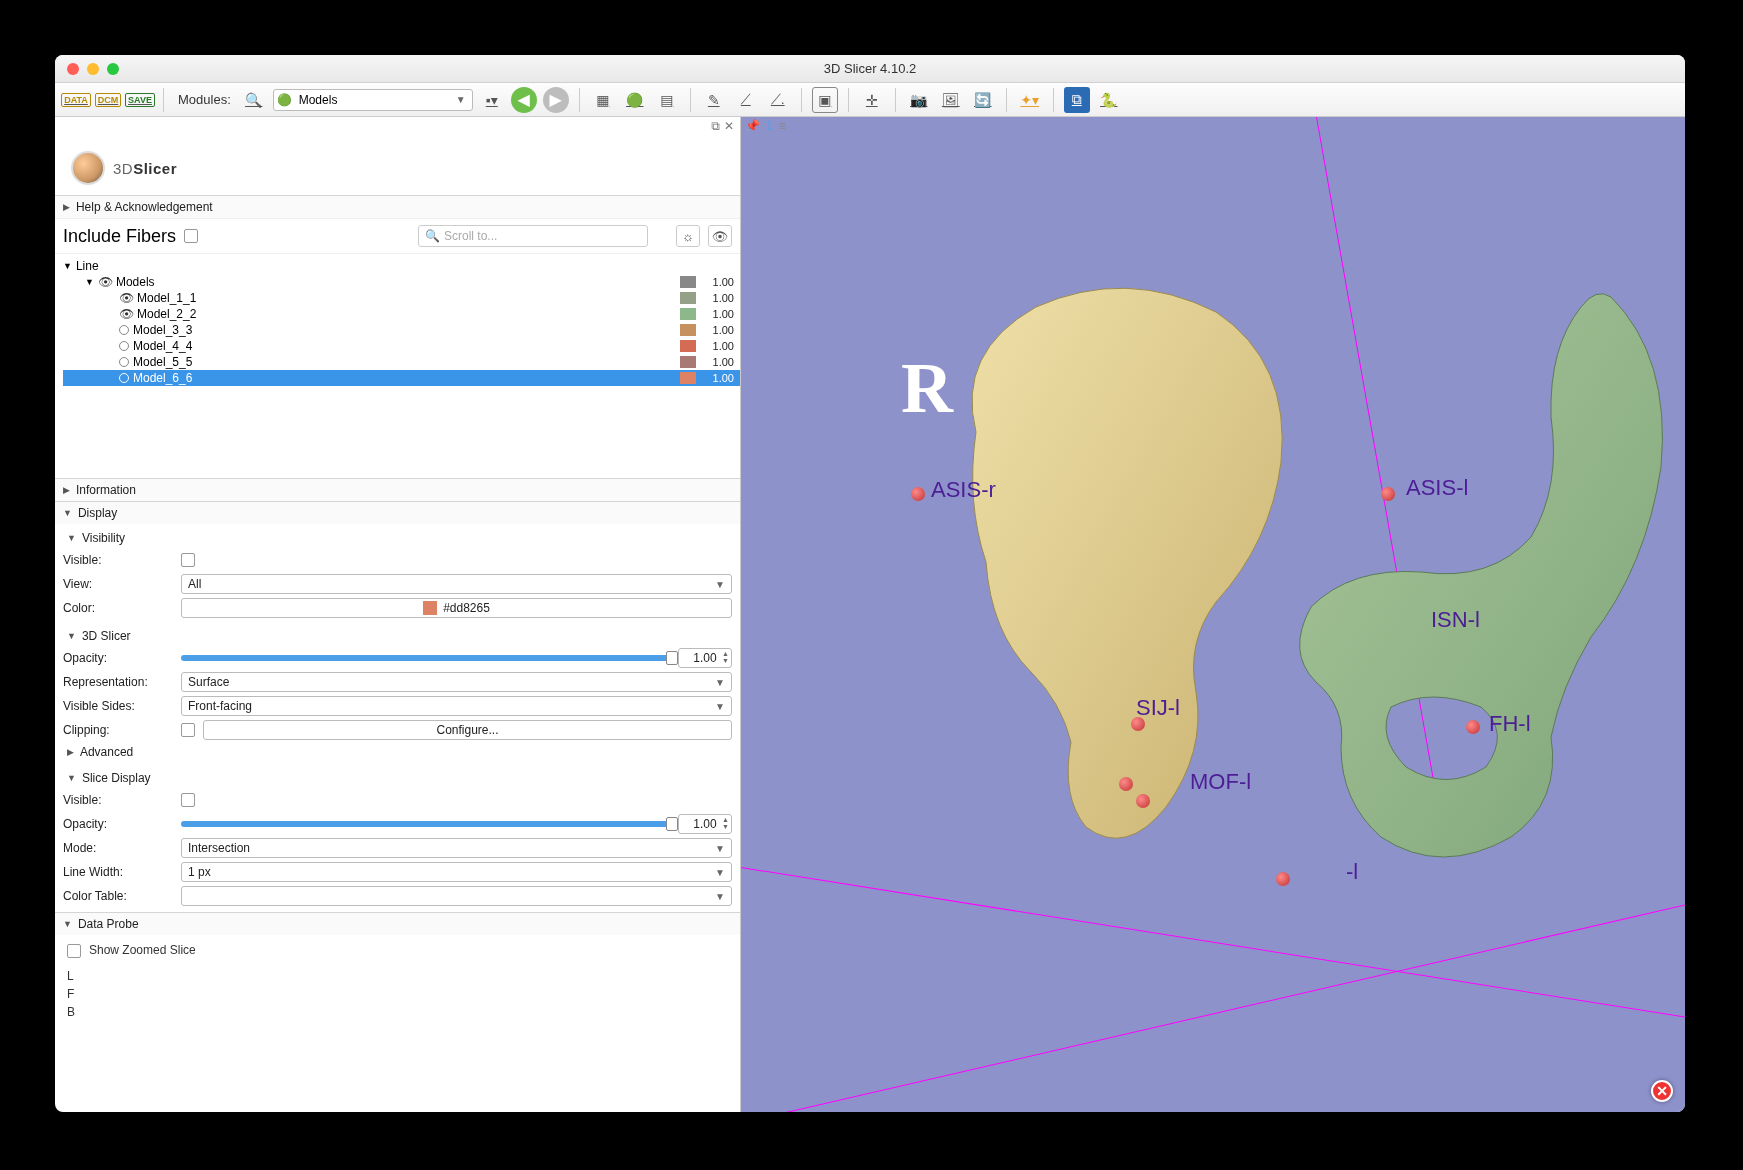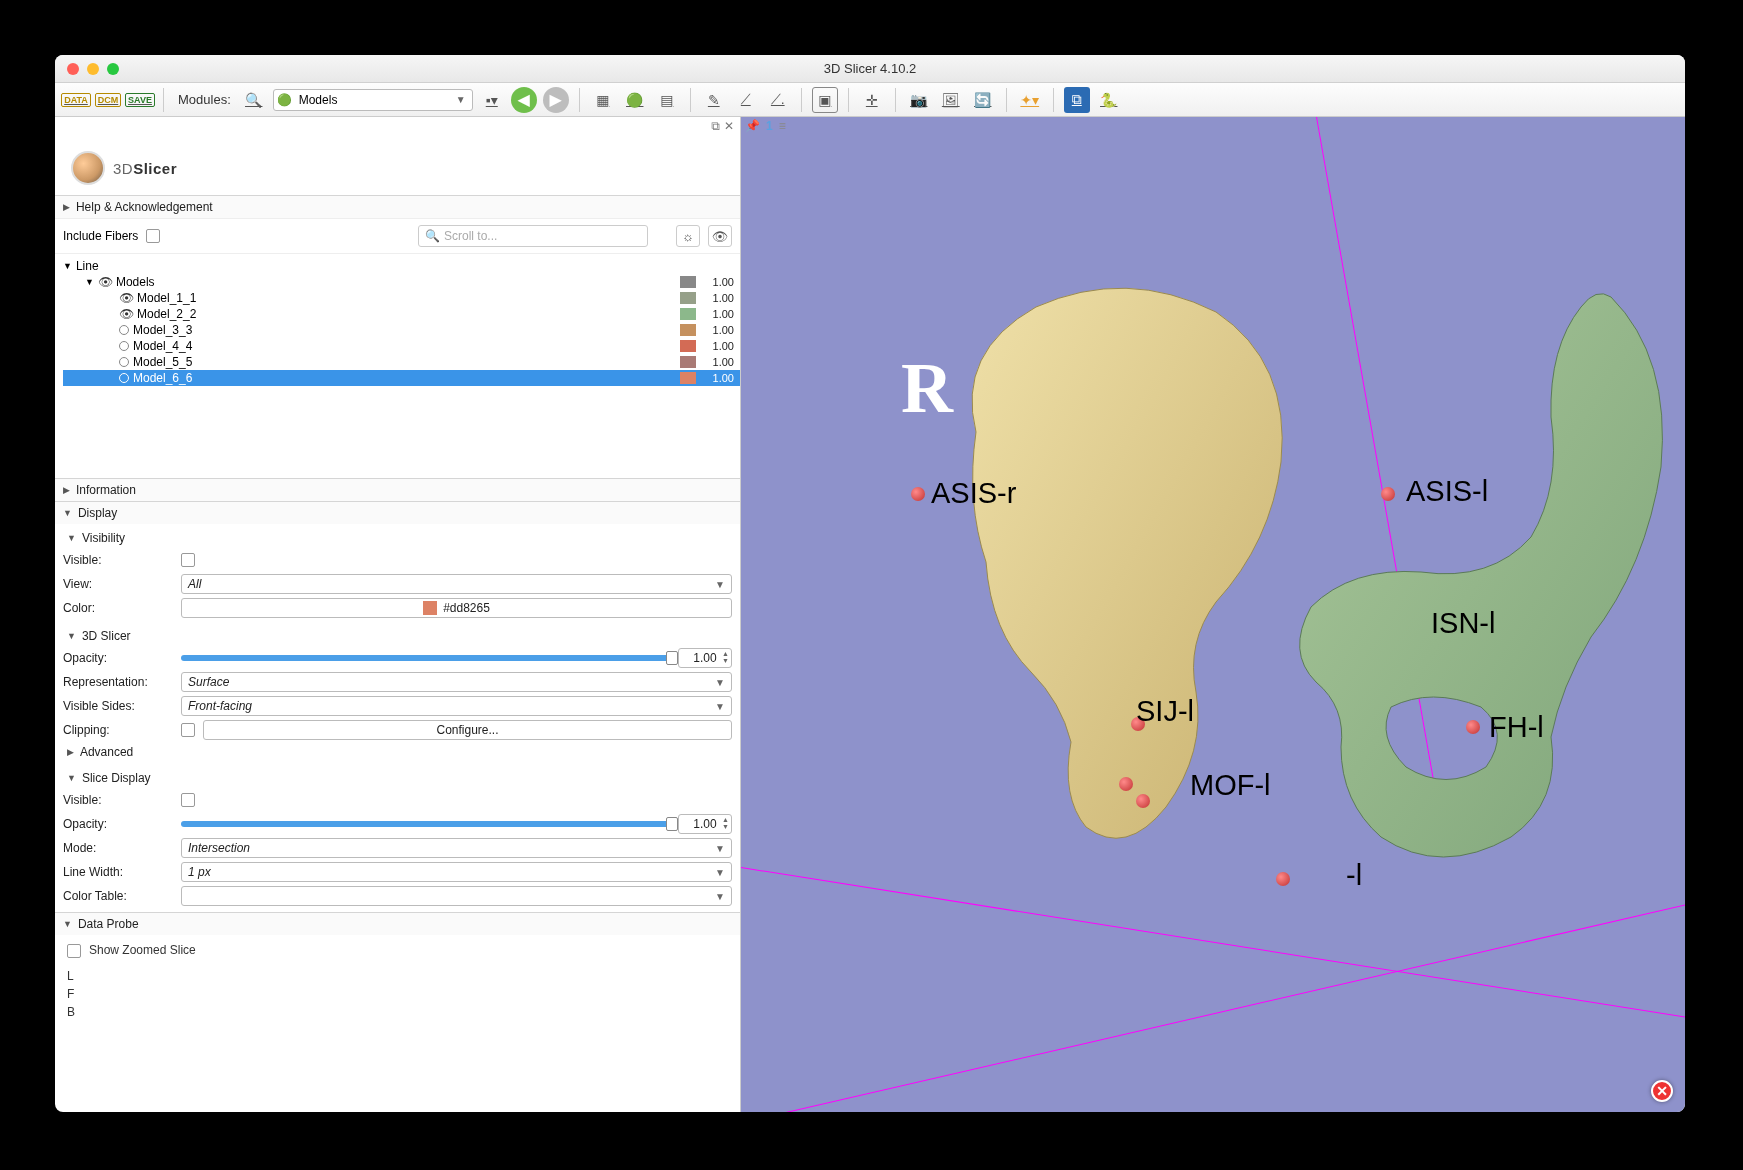--- a/index.html
+++ b/index.html
@@ -59,21 +59,21 @@
 .tree-row .dot{width:10px;height:10px;border:1px solid #888;border-radius:50%;display:inline-block;}
 .tree-row .swatch{width:16px;height:12px;margin-left:auto;}
 .tree-row .val{width:34px;text-align:right;font-size:11px;color:#222;}
 .tree-row.sel{background:#3a94e8;color:#fff;}
 .tree-row.sel .val{color:#fff;}
 .models-gap{height:90px;}
 
 
 .frm-row{display:flex;align-items:center;height:24px;gap:8px;}
 .frm-row label{width:110px;font-size:12px;}
-.frm-select{flex:1;border:1px solid #bbb;border-radius:3px;height:20px;display:flex;align-items:center;padding:0 6px;font-size:12px;background:#fff;justify-content:space-between;cursor:pointer;font-style:italic;}
+.frm-select{flex:1;border:1px solid #bbb;border-radius:3px;height:20px;display:flex;align-items:center;padding:0 6px;font-size:12px;background:#fff;justify-content:space-between;cursor:pointer;}
 .frm-select .caret{font-size:10px;color:#666;}
 .color-box{flex:1;border:1px solid #bbb;border-radius:3px;height:20px;display:flex;align-items:center;justify-content:center;gap:6px;font-size:12px;background:#fff;cursor:pointer;}
 .color-sw{width:14px;height:14px;}
 .slider-wrap{flex:1;display:flex;align-items:center;gap:6px;}
 .slider{flex:1;height:6px;background:#4b9fe8;border-radius:3px;position:relative;}
 .slider .thumb{position:absolute;right:-6px;top:-4px;width:12px;height:14px;background:#fff;border:1px solid #888;border-radius:2px;}
 .num-box{width:54px;height:20px;border:1px solid #bbb;border-radius:3px;display:flex;align-items:center;justify-content:center;font-size:12px;position:relative;}
 .num-box .spin{position:absolute;right:2px;top:1px;display:flex;flex-direction:column;font-size:7px;line-height:7px;color:#666;}
 .cfg-btn{flex:1;height:20px;border:1px solid #bbb;border-radius:3px;text-align:center;font-size:12px;line-height:18px;cursor:pointer;background:#fff;}
 
@@ -82,21 +82,21 @@
 
 .dp-body{padding:8px 12px;font-size:12px;color:#333;}
 .dp-body .line{height:18px;}
 
 
 .view-toolbar{position:absolute;left:0;top:0;height:18px;display:flex;align-items:center;gap:6px;color:#888;font-size:12px;padding-left:4px;background:rgba(255,255,255,0.0);z-index:5;}
 .r-label{position:absolute;left:160px;top:230px;font-size:72px;font-weight:700;color:#fff;font-family:"Times New Roman",serif;}
 .grid-line{position:absolute;background:magenta;height:1px;transform-origin:left center;}
 .gl-v{width:1px;height:900px;}
 .marker{position:absolute;width:14px;height:14px;border-radius:50%;background:radial-gradient(circle at 35% 35%,#ff8a8a,#c03030);}
-.mlabel{position:absolute;font-size:29px;color:#000000;white-space:nowrap;}
+.mlabel{position:absolute;font-size:22px;color:#4c1d95;white-space:nowrap;}
 
 .pelvis{position:absolute;}
 .close-badge{position:absolute;right:12px;bottom:10px;width:22px;height:22px;border-radius:50%;background:#e33;color:#fff;display:flex;align-items:center;justify-content:center;font-size:14px;font-weight:bold;border:2px solid #fff;box-shadow:0 0 4px rgba(0,0,0,.4);cursor:pointer;}
 </style>
 </head>
 <body>
 
 <div class="window">
 
   <div class="titlebar">
@@ -165,21 +165,21 @@
       </div>
 
       <div class="section">
         <div class="section-hdr">
           <span class="tri">▶</span>
           <span>Help &amp; Acknowledgement</span>
         </div>
       </div>
 
       <div class="fibers-row">
-        <span style="font-size:12px;">Include Fibers</span>
+        <span style="font-size:18px;">Include Fibers</span>
         <span class="chk"></span>
         <div class="scrollto">
           <span>🔍</span>
           <span>Scroll to...</span>
         </div>
         <div class="small-btn">☼</div>
         <div class="small-btn">👁</div>
       </div>
 
       <div class="tree">

